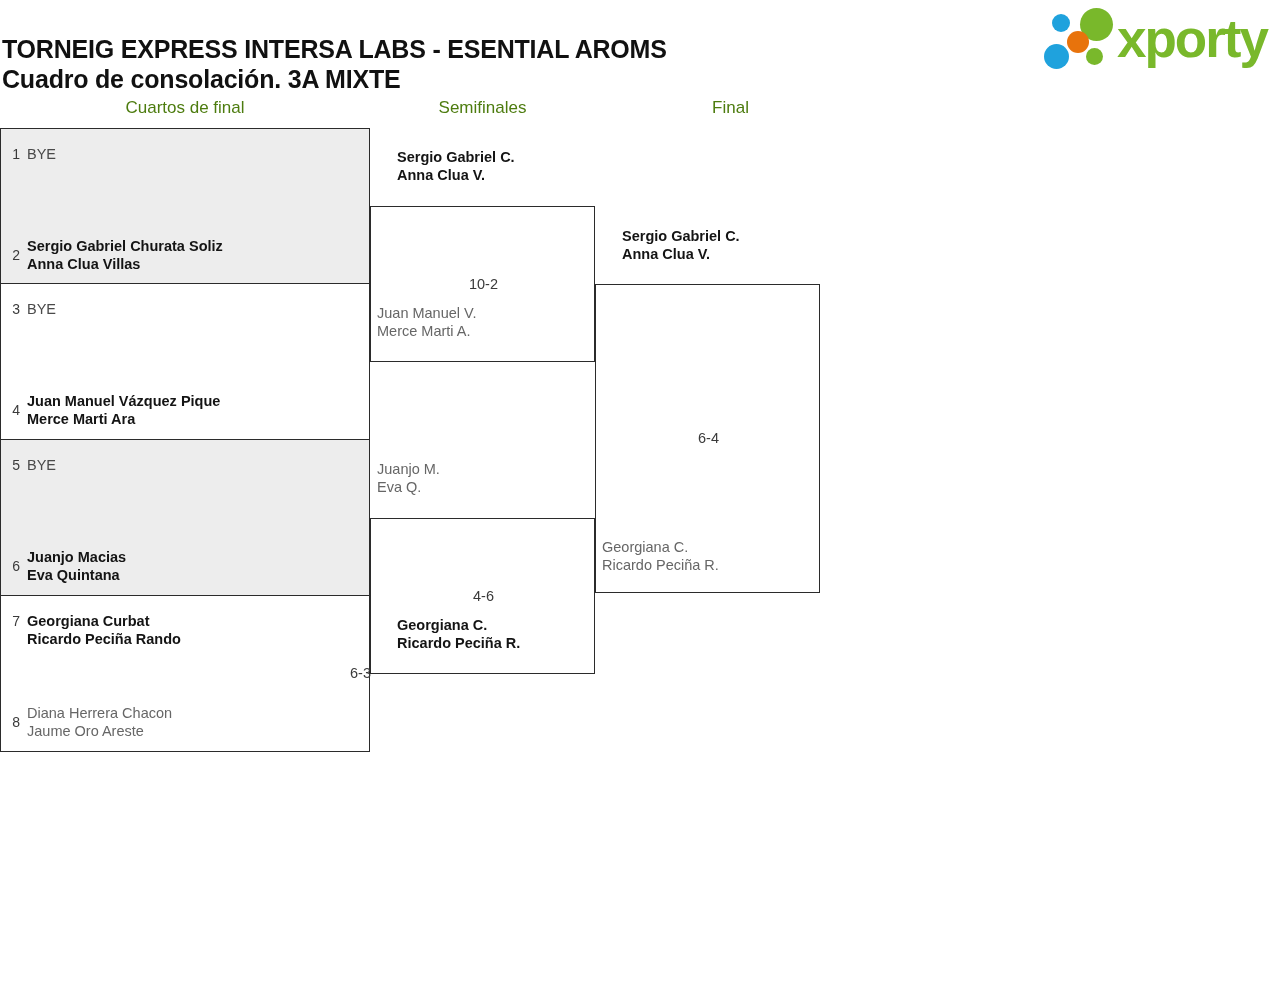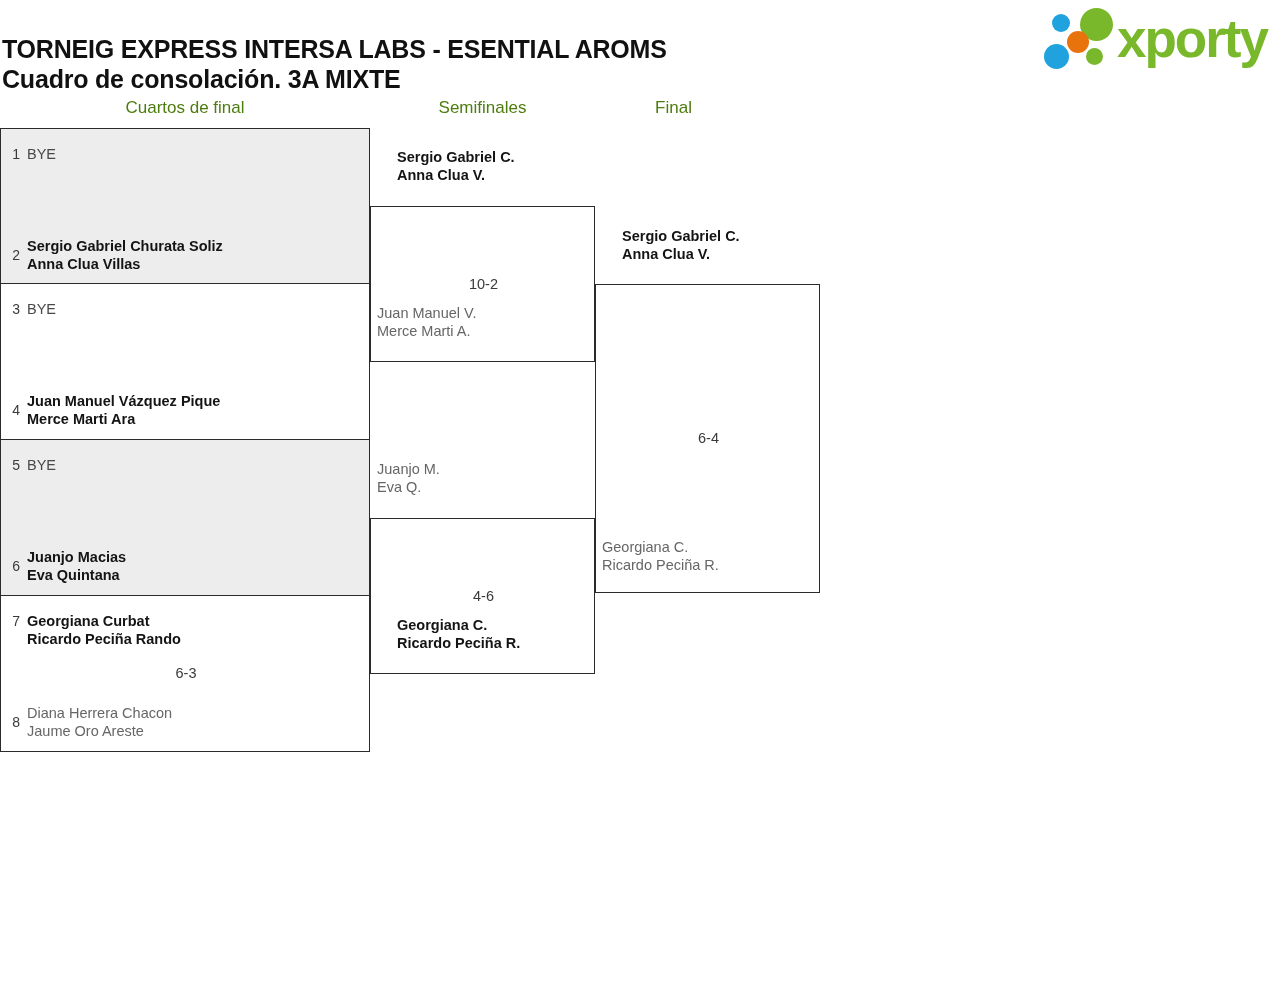--- a/index.html
+++ b/index.html
@@ -72,21 +72,21 @@
   .round-header {
     position: absolute;
     font-size: 17px;
     color: #4d7c0f;
     text-align: center;
     top: 97px;
     line-height: 21px;
   }
   #rh-0 { left: 0px;   width: 370px; }
   #rh-1 { left: 370px; width: 225px; }
-  #rh-2 { left: 561px; width: 225px; }
+  #rh-2 { left: 618px; width: 225px; }
 
   
   .bracket {
     position: absolute;
     left: 0; top: 0;
     width: 1280px; height: 982px;
   }
 
   
   .r1-box {
@@ -128,21 +128,21 @@
     white-space: nowrap;
   }
   .players.winner { font-weight: bold; color: #141414; }
   .players.loser  { font-weight: normal; color: #666666; }
   .players.bye    { font-weight: normal; color: #4a4a4a; }
 
   .r1-score {
     position: absolute;
     left: 0;
     width: 370px;
-    text-align: center;
+    text-align: right;
     font-size: 14.5px;
     color: #3a3a3a;
     top: 69px;
   }
 
   
   .r2-box {
     position: absolute;
     left: 370px;
     width: 225px;

